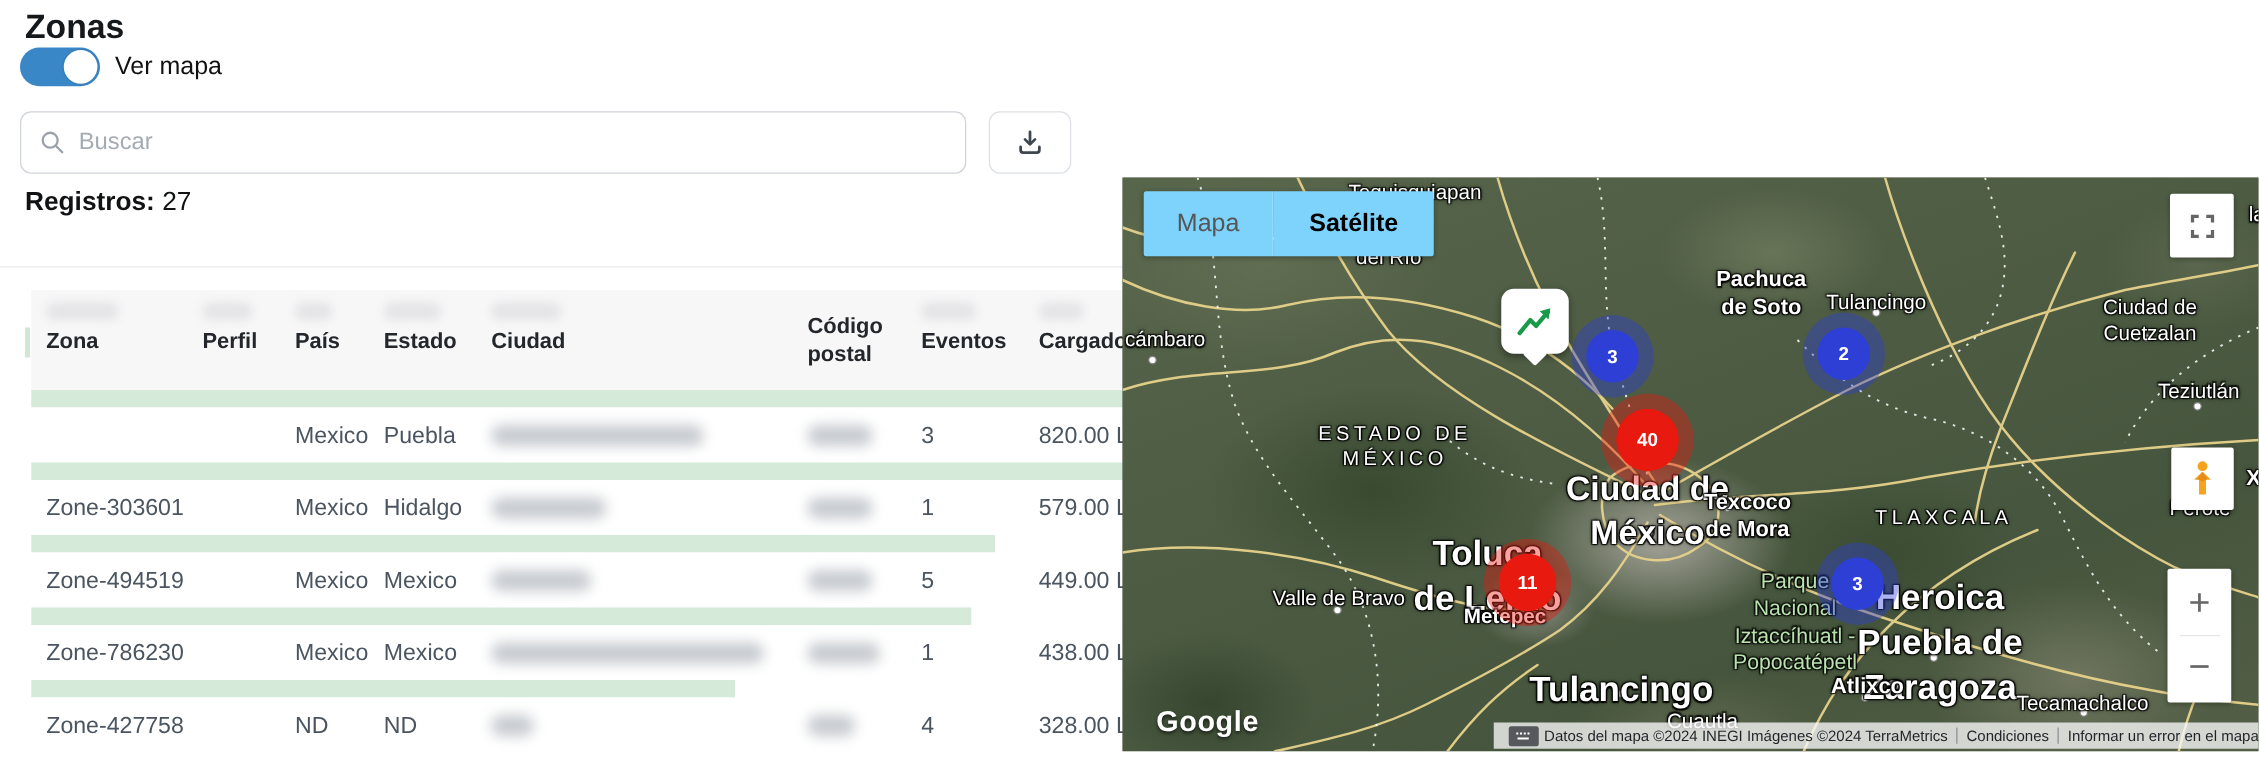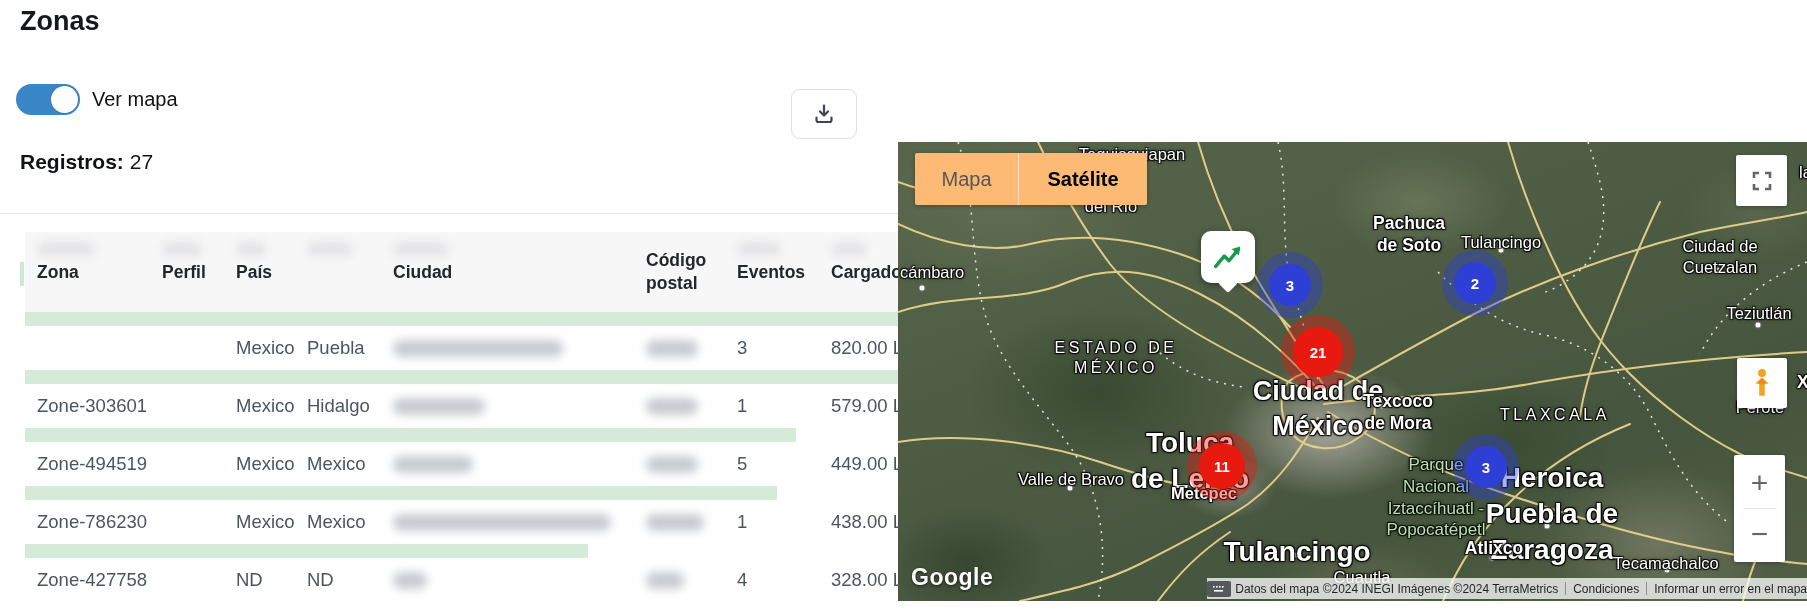--- a/index.html
+++ b/index.html
@@ -2,21 +2,21 @@
 <html style="--accent: #3a87c8; --bar: #d6ead9; --redact: #c7cbd0; --park: #b9e2af;"><head>
 <meta charset="utf-8">
 <style>
   * { margin:0; padding:0; box-sizing:border-box; }
   html,body { background:#fff; }
   body { font-family:"Liberation Sans","DejaVu Sans",sans-serif; color:#212529; }
   .app { position:relative; width:1807px; height:614px; overflow:hidden; background:#fff; }
 
   
   .page-title { position:absolute; left:20px; top:6px; font-size:27px; font-weight:600; color:#16191c; }
-  .toggle-row { position:absolute; left:16px; top:38px; display:flex; align-items:center; gap:12px;margin-top:46px; }
+  .toggle-row { position:absolute; left:16px; top:38px; display:flex; align-items:center; gap:12px; }
   .toggle { position:relative; width:64px; height:31px; border-radius:16px; background:var(--accent,#3a87c8); cursor:pointer; }
   .toggle .knob { position:absolute; right:2px; top:2px; width:27px; height:27px; border-radius:50%; background:#fff; box-shadow:0 0 2px rgba(0,0,0,.25); }
   .toggle-label { font-size:20px; color:#111; }
   .search-wrap { position:absolute; left:16px; top:89px; width:757px; height:50px; border:1px solid #cfd4da; border-radius:9px; display:flex; align-items:center; padding:0 14px; background:#fff; }
   .search-wrap input { border:none; outline:none; flex:1; font-size:19px; color:#333; margin-left:10px; font-family:inherit; }
   .search-wrap input::placeholder { color:#a4abb2; }
   .dl-btn { position:absolute; left:791px; top:89px; width:66px; height:50px; border:1px solid #dde1e5; border-radius:9px; background:#fff; display:flex; align-items:center; justify-content:center; cursor:pointer; }
   .registros { position:absolute; left:20px; top:150px; font-size:21px; color:#101214; }
   .registros b { font-weight:700; }
   .page-divider { position:absolute; left:0; top:213px; width:1807px; height:1px; background:#e8eaed; }
@@ -65,51 +65,58 @@
   .city-dot::after { content:""; position:absolute; left:2px; top:2px; width:4px; height:4px; border-radius:50%; background:#333; }
 
   .cluster-wrap { position:absolute; z-index:5; transform:translate(-50%,-50%); }
   .halo { position:absolute; left:50%; top:50%; transform:translate(-50%,-50%); border-radius:50%; opacity:.4; }
   .core { position:relative; border-radius:50%; display:flex; align-items:center; justify-content:center; color:#fff; font-size:15px; font-weight:600; cursor:pointer; }
 
   .bubble { position:absolute; z-index:6; width:54px; height:52px; background:#fff; border-radius:10px; box-shadow:0 2px 6px rgba(0,0,0,.4); display:flex; align-items:center; justify-content:center; cursor:pointer; }
   .bubble::after { content:""; position:absolute; left:50%; bottom:-7px; width:14px; height:14px; background:#fff; transform:translateX(-50%) rotate(45deg); border-radius:2px; }
 
   .map-type { position:absolute; left:17px; top:11px; display:flex; z-index:10; box-shadow:0 1px 4px rgba(0,0,0,.3); border-radius:2px; }
-  .mt-btn { height:52px; background:#fdba74; display:flex; align-items:center; justify-content:center; font-size:20px; cursor:pointer; }
+  .mt-btn { height:52px; background:#7dd3fc; display:flex; align-items:center; justify-content:center; font-size:20px; cursor:pointer; }
   .mt-map { width:104px; color:#565656; border-right:1px solid #e6e6e6; border-radius:2px 0 0 2px; }
   .mt-sat { width:128px; color:#000; font-weight:700; border-radius:0 2px 2px 0; }
   .ctrl { position:absolute; background:#fff; border-radius:2px; box-shadow:0 1px 4px rgba(0,0,0,.3); z-index:10; display:flex; align-items:center; justify-content:center; cursor:pointer; }
   .fullscreen { left:838px; top:13px; width:51px; height:51px; }
   .pegman { left:839px; top:216px; width:50px; height:50px; }
   .zoomctl { left:836px; top:313px; width:51px; height:107px; flex-direction:column; justify-content:space-between; padding:6px 0; }
   .zbtn { width:51px; height:44px; display:flex; align-items:center; justify-content:center; font-size:30px; color:#666; cursor:pointer; line-height:1; }
   .zdiv { width:32px; height:1px; background:#e6e6e6; }
 
-  .glogo { position:absolute; left:13px; top:422px; z-index:9; color:#fff; font-size:23px; font-weight:600; letter-spacing:.5px; text-shadow:0 1px 3px rgba(0,0,0,.65); }
-  .attrib { position:absolute; right:0; top:436px; height:21px; z-index:9; display:flex; align-items:center; background:rgba(248,248,248,.78); font-size:12px; color:#1f2328; padding-left:0; }
+  .glogo { position:absolute; left:27px; top:422px; z-index:9; color:#fff; font-size:23px; font-weight:600; letter-spacing:.5px; text-shadow:0 1px 3px rgba(0,0,0,.65); }
+  .attrib { position:absolute; right:0; top:436px; height:21px; z-index:9; display:flex; align-items:center; background:rgba(248,248,248,.78); font-size:12px; color:#1f2328; padding-left:12px; }
   .attrib .sep { width:1px; height:13px; background:#8b8f94; margin:0 7px; }
   .attrib span { white-space:nowrap; }
   .attrib .link { cursor:pointer; }
   .kbd-chip { width:24px; height:16px; background:#55585c; border-radius:2px; display:flex; align-items:center; justify-content:center; margin-right:4px; }
 </style>
 </head>
 <body>
 
 <div class="app">
 
   <div class="page-title">Zonas</div>
 
   <div class="toggle-row">
     <div class="toggle">
         <div class="knob"></div>
       </div>
     <span class="toggle-label">Ver mapa</span>
   </div>
 
+  <div class="search-wrap">
+    <svg width="22" height="22" viewBox="0 0 24 24">
+      <circle cx="10" cy="10" r="6.5" fill="none" stroke="#9aa1a8" stroke-width="2"></circle>
+      <line x1="15" y1="15" x2="20.5" y2="20.5" stroke="#9aa1a8" stroke-width="2" stroke-linecap="round"></line>
+    </svg>
+    <input type="text" placeholder="Buscar" style="">
+  </div>
 
   <button class="dl-btn">
     <svg width="24" height="24" viewBox="0 0 24 24">
       <path d="M12 3.5 V13" fill="none" stroke="#3e4650" stroke-width="2.2" stroke-linecap="round"></path>
       <path d="M8 9.5 L12 13.5 L16 9.5" fill="none" stroke="#3e4650" stroke-width="2.2" stroke-linecap="round" stroke-linejoin="round"></path>
       <path d="M4.5 15.5 v2.5 a2 2 0 0 0 2 2 h11 a2 2 0 0 0 2 -2 v-2.5" fill="none" stroke="#3e4650" stroke-width="2.2" stroke-linecap="round"></path>
     </svg>
   </button>
 
   <div class="registros">
@@ -118,20 +125,21 @@
   </div>
 
   <div class="page-divider"></div>
 
   <div class="table">
     <div class="thead" id="thead">
       <div class="header-sliver"></div>
     <div class="th" style="left: 12px; width: 112px;">Zona</div>
         <div class="th" style="left: 137px; width: 62px;">Perfil</div>
         <div class="th" style="left: 211px; width: 60px;">País</div>
+        <div class="th" style="left: 282px; width: 76px;">Estado</div>
         <div class="th" style="left: 368px; width: 220px;">Ciudad</div>
         <div class="th" style="left: 621px; width: 82px;">Código postal</div>
         <div class="th" style="left: 712px; width: 82px;">Eventos</div>
         <div class="th" style="left: 806px; width: 110px;">Cargado</div>
         <div class="smudge" style="left: 12px; width: 58px;"></div>
         <div class="smudge" style="left: 137px; width: 40px;"></div>
         <div class="smudge" style="left: 211px; width: 30px;"></div>
         <div class="smudge" style="left: 282px; width: 46px;"></div>
         <div class="smudge" style="left: 368px; width: 56px;"></div>
         <div class="smudge" style="left: 712px; width: 44px;"></div>
@@ -279,21 +287,21 @@
         <div class="cluster-wrap" style="left: 392px; top: 143px;">
           <div class="halo" style="width: 66px; height: 66px; background: rgb(46, 63, 214);"></div>
           <div class="core" style="width: 42px; height: 42px; background: rgb(46, 63, 214);">3</div>
         </div>
         <div class="cluster-wrap" style="left: 577px; top: 141px;">
           <div class="halo" style="width: 66px; height: 66px; background: rgb(46, 63, 214);"></div>
           <div class="core" style="width: 42px; height: 42px; background: rgb(46, 63, 214);">2</div>
         </div>
         <div class="cluster-wrap" style="left: 420px; top: 210px;">
           <div class="halo" style="width: 74px; height: 74px; background: rgb(232, 25, 15);"></div>
-          <div class="core" style="width: 50px; height: 50px; background: rgb(232, 25, 15);">21</div>
+          <div class="core" style="width: 50px; height: 50px; background: rgb(232, 25, 15);">40</div>
         </div>
         <div class="cluster-wrap" style="left: 324px; top: 324px;">
           <div class="halo" style="width: 70px; height: 70px; background: rgb(232, 25, 15);"></div>
           <div class="core" style="width: 46px; height: 46px; background: rgb(232, 25, 15);">11</div>
         </div>
         <div class="cluster-wrap" style="left: 588px; top: 325px;">
           <div class="halo" style="width: 66px; height: 66px; background: rgb(46, 63, 214);"></div>
           <div class="core" style="width: 42px; height: 42px; background: rgb(46, 63, 214);">3</div>
         </div>
       </div>

